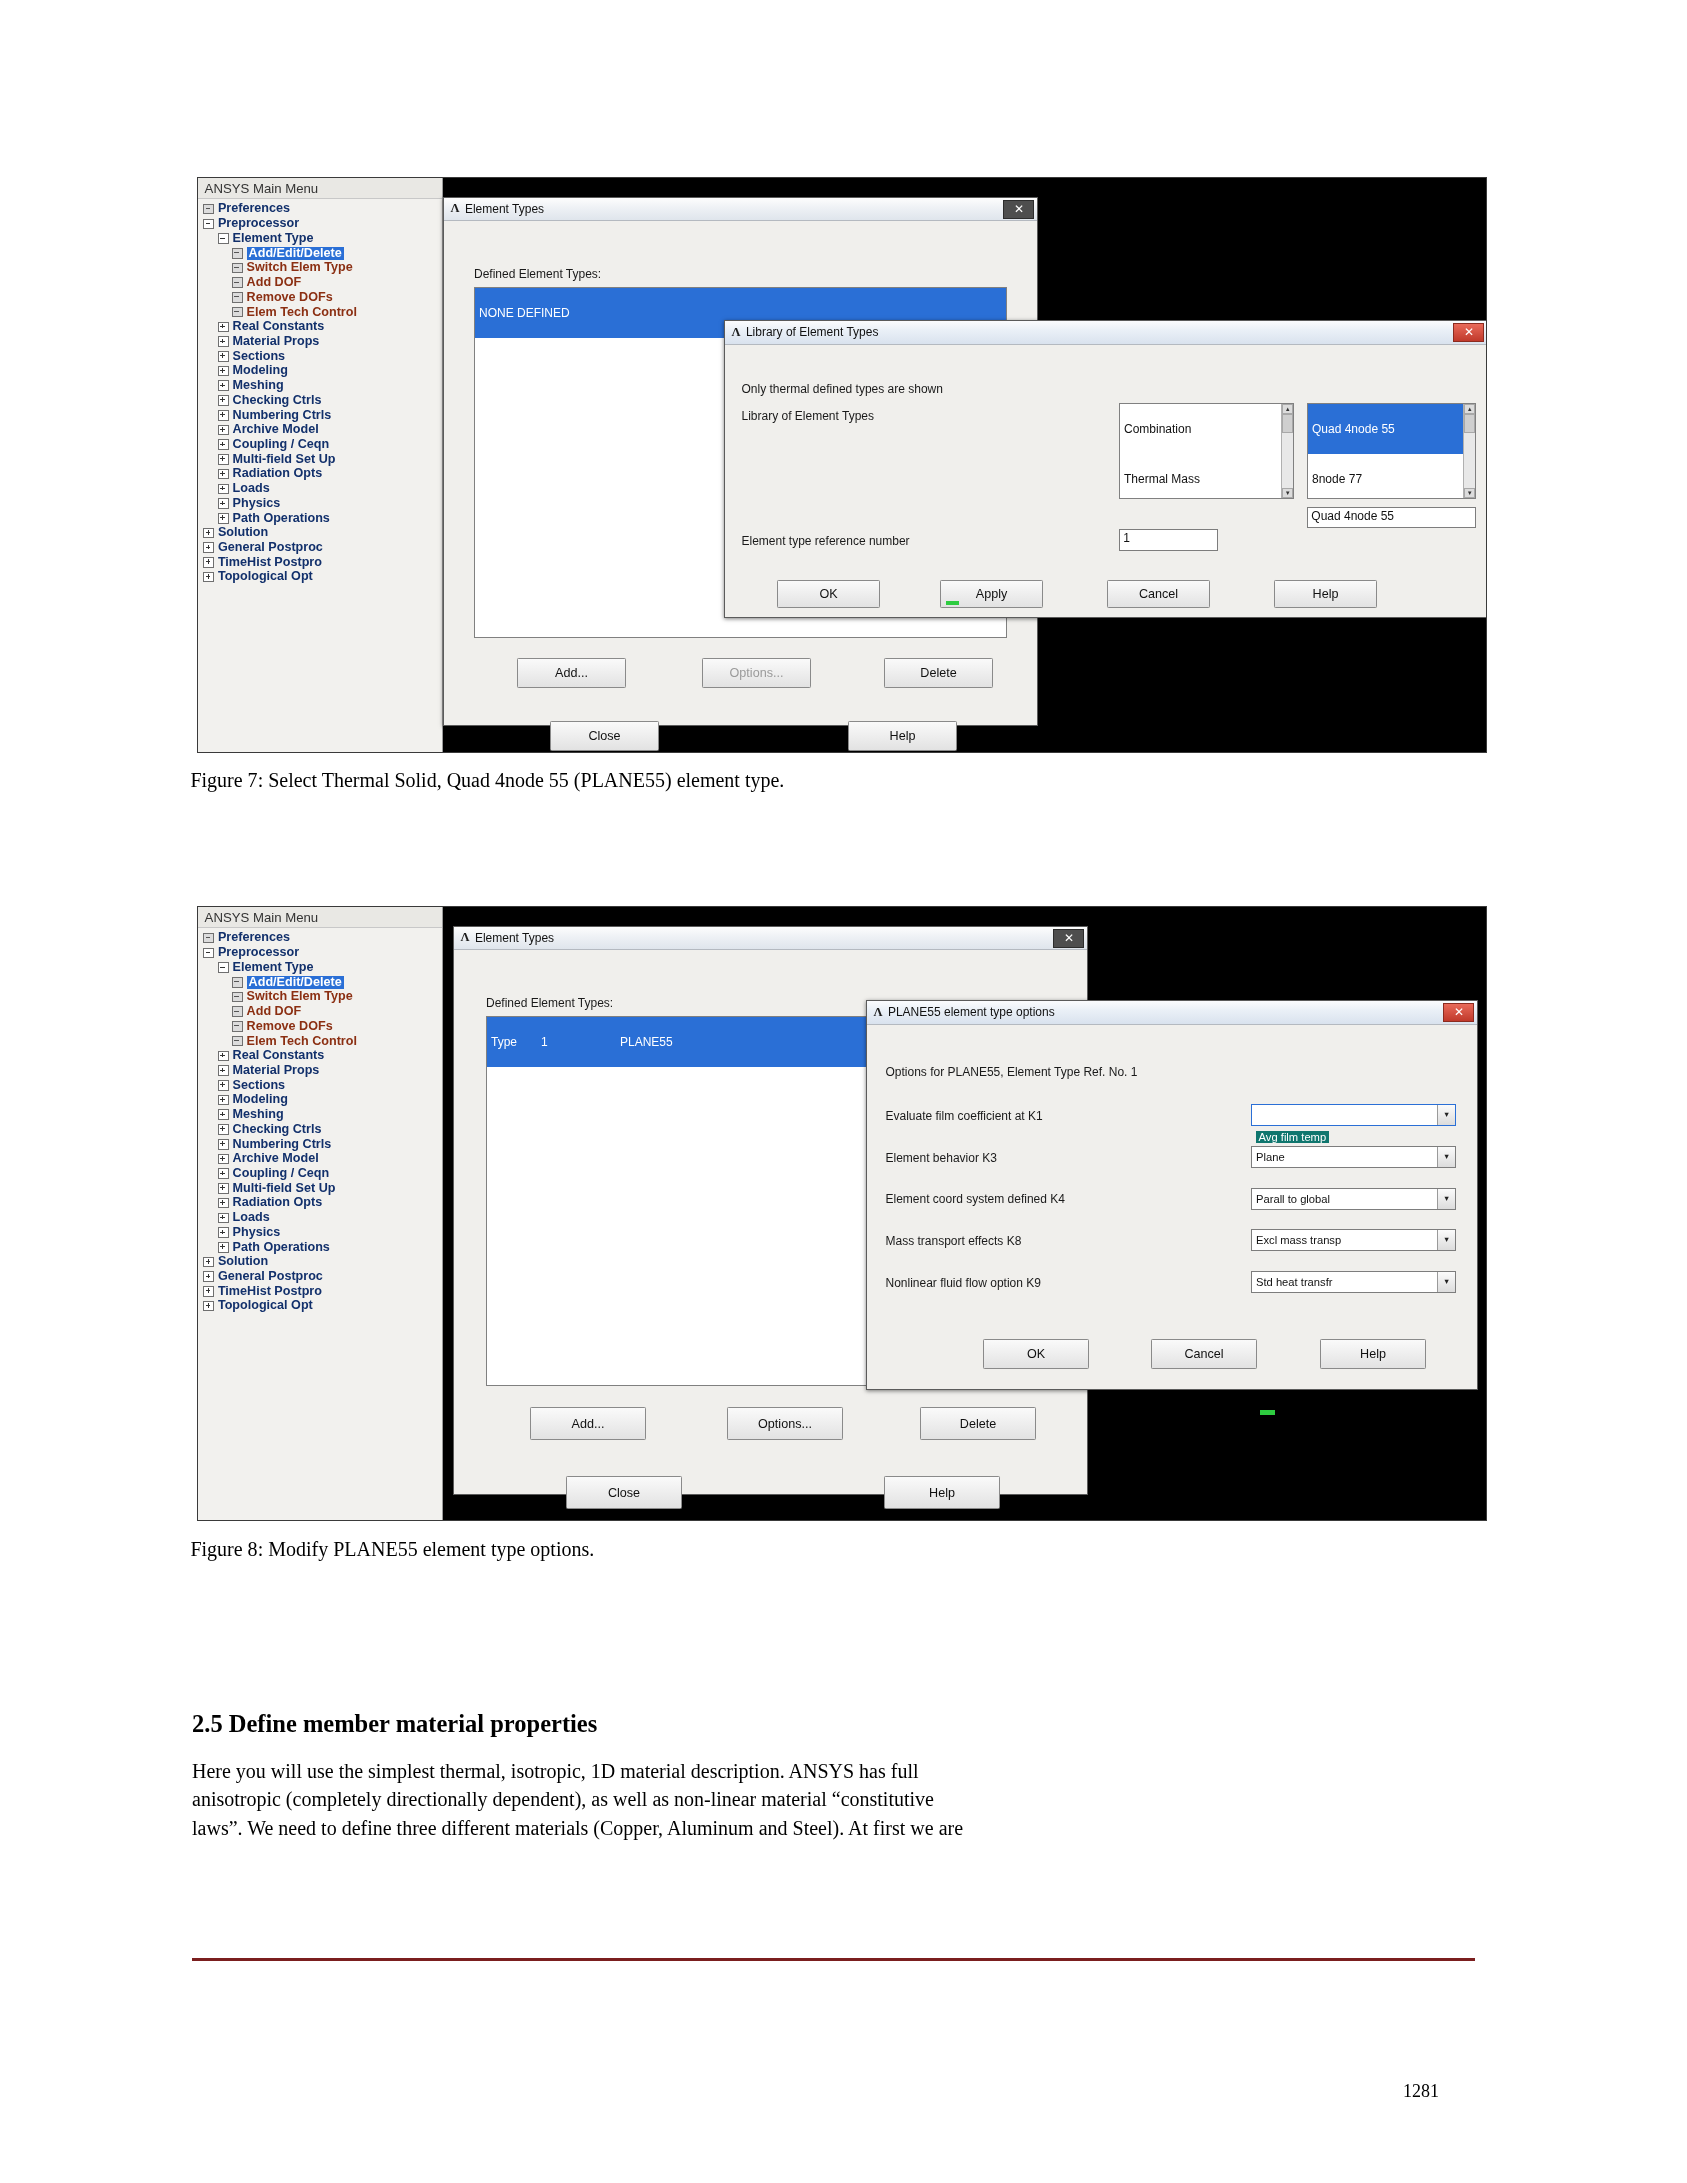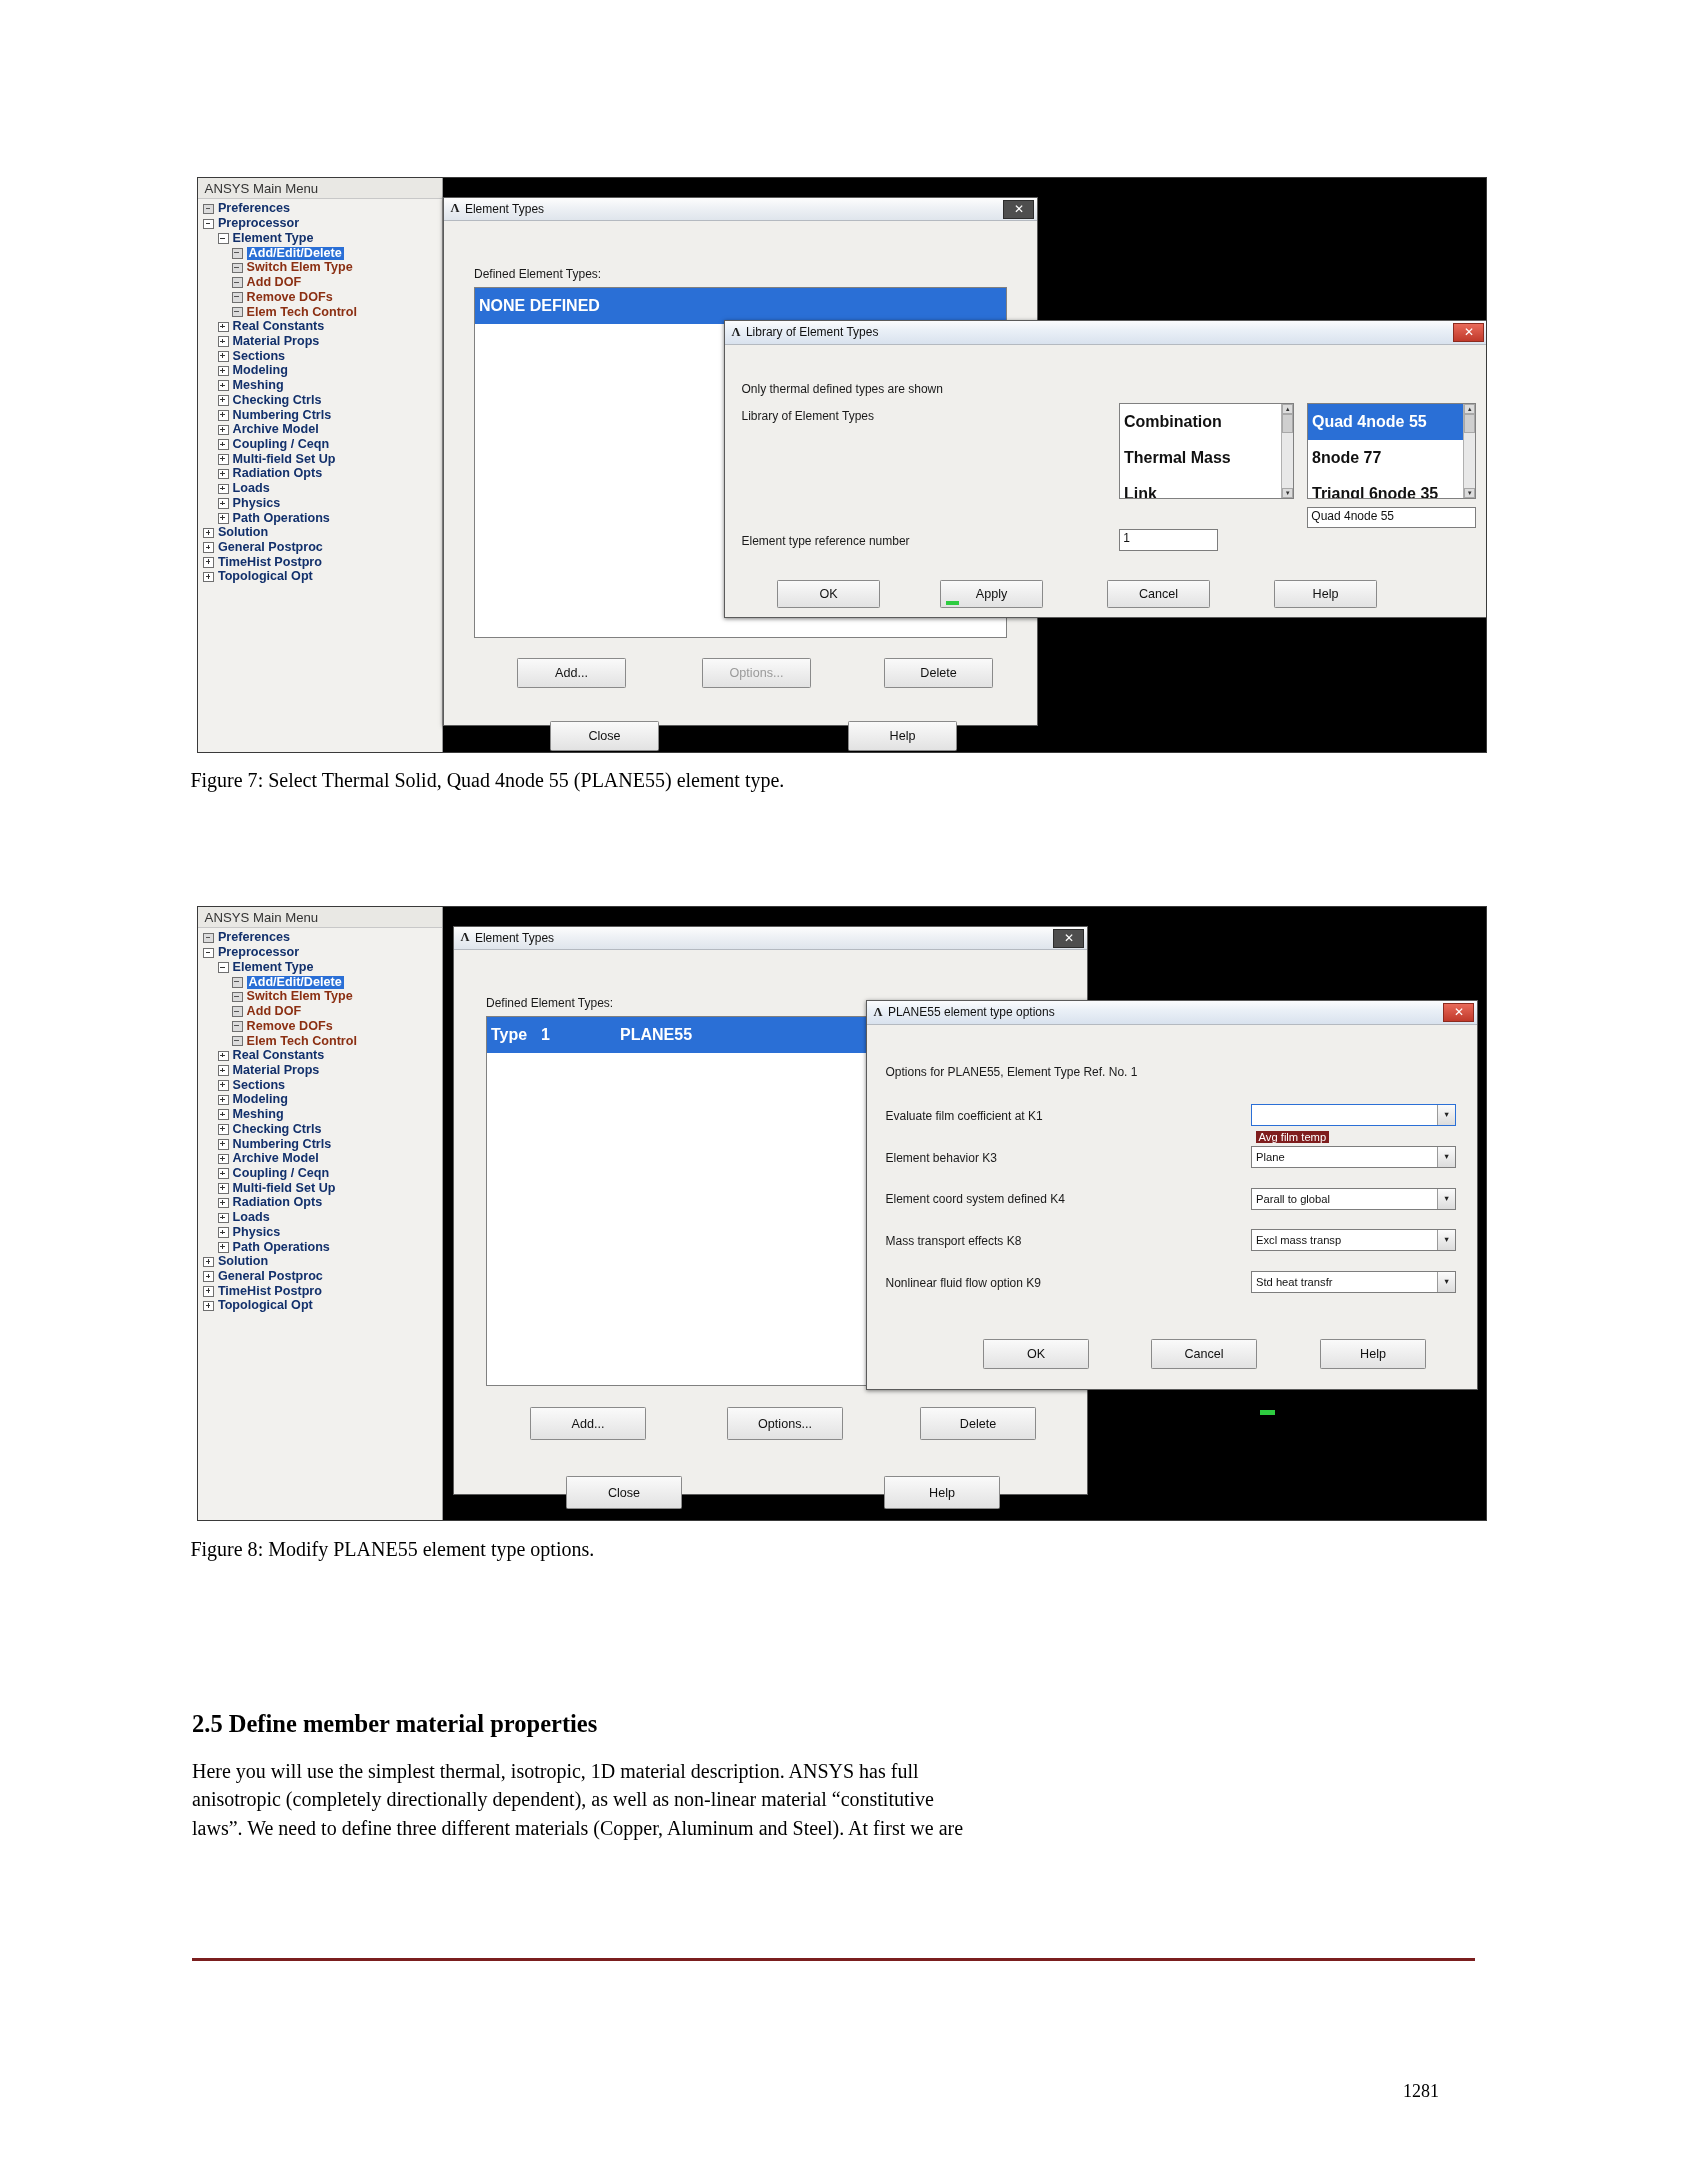--- a/index.html
+++ b/index.html
@@ -113,21 +113,21 @@
   .lbl { position:absolute; font-size:12px; color:#1a1a1a; white-space:nowrap; }
 
   .listbox {
     position:absolute;
     background:#ffffff;
     border:0.7px solid #808080;
     box-sizing:border-box;
     overflow:hidden;
   }
   .list-row {
-    font-size:16px; padding:9px 4px; white-space:nowrap; color:#111;font-weight:bold;
+    font-size:12px; padding:18px 4px; white-space:nowrap; color:#111;
   }
   .list-row.sel { background:#2a6fd6; color:#ffffff; }
 
   .scrollbar {
     position:absolute; right:0; top:0; width:10.6px; height:100%;
     background:#e8e8e8; border-left:0.7px solid #b0b0b0;
   }
   .scrollbar .arrow {
     position:absolute; left:0; width:10.6px; height:10px; background:#dcdcdc;
     border:0.7px solid #a8a8a8; box-sizing:border-box;
@@ -550,21 +550,21 @@
         <div class="dlg-title dlg-red-title">
           <span class="logo">Λ</span>
           <span>PLANE55 element type options</span>
           <span class="btn-close redx">✕</span>
         </div>
         <div class="dlg-body">
           <div class="lbl" style="left:18.5px; top:40px;">Options for PLANE55, Element Type Ref. No. 1</div>
           <div id="opt-rows">
               <div class="lbl" style="left: 18.5px; top: 84px;">Evaluate film coefficient at  K1</div>
               <div class="combo highlight" style="left: 384px; top: 79px; width: 205px; height: 22.5px;">
-                <span style="background: #7f1d1d; color: rgb(255, 255, 255); padding: 0px 2.6px; margin-top: 44px;">Avg film temp</span>
+                <span style="background: #0f766e; color: rgb(255, 255, 255); padding: 0px 2.6px; margin-top: 44px;">Avg film temp</span>
                 <span class="arrow">▼</span>
               </div>
               <div class="lbl" style="left: 18.5px; top: 126px;">Element behavior            K3</div>
               <div class="combo" style="left: 384px; top: 121px; width: 205px; height: 22.5px;">
                 <span>Plane</span>
                 <span class="arrow">▼</span>
               </div>
               <div class="lbl" style="left: 18.5px; top: 167px;">Element coord system defined  K4</div>
               <div class="combo" style="left: 384px; top: 163px; width: 205px; height: 22.5px;">
                 <span>Parall to global</span>

